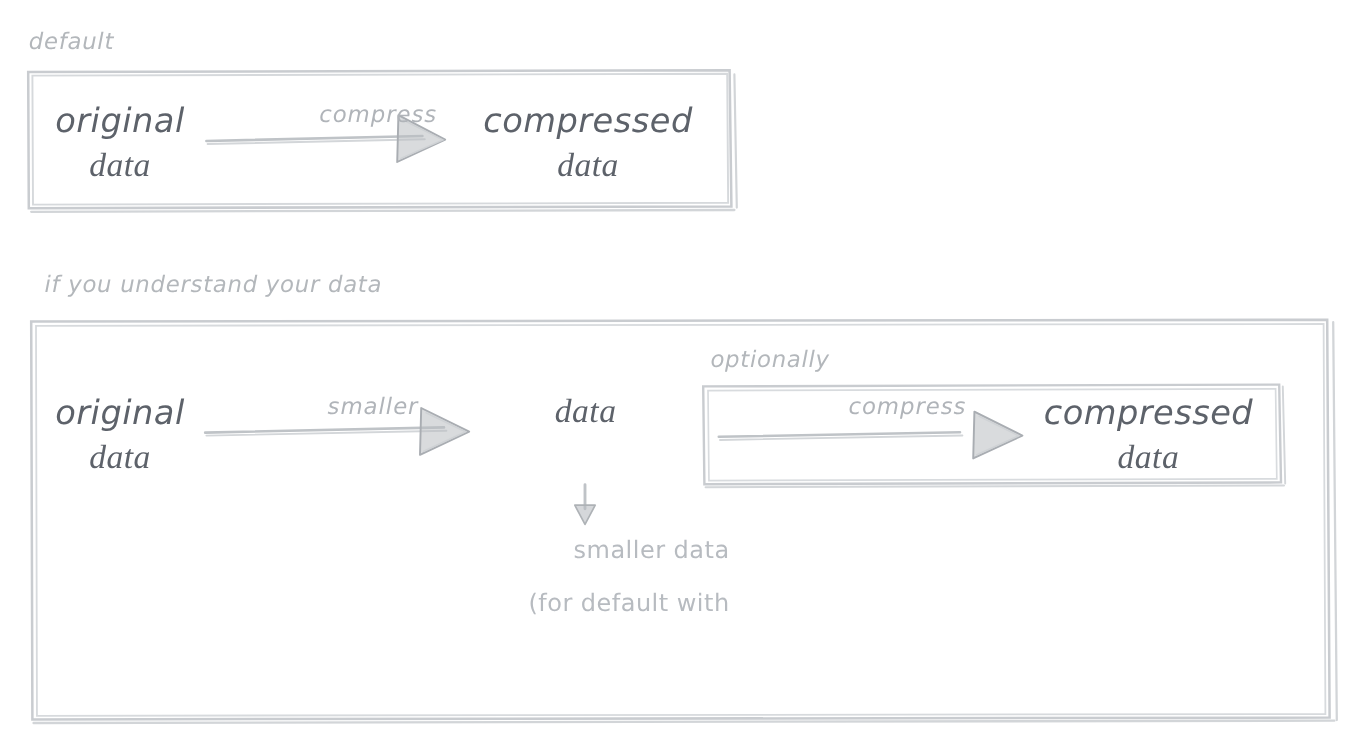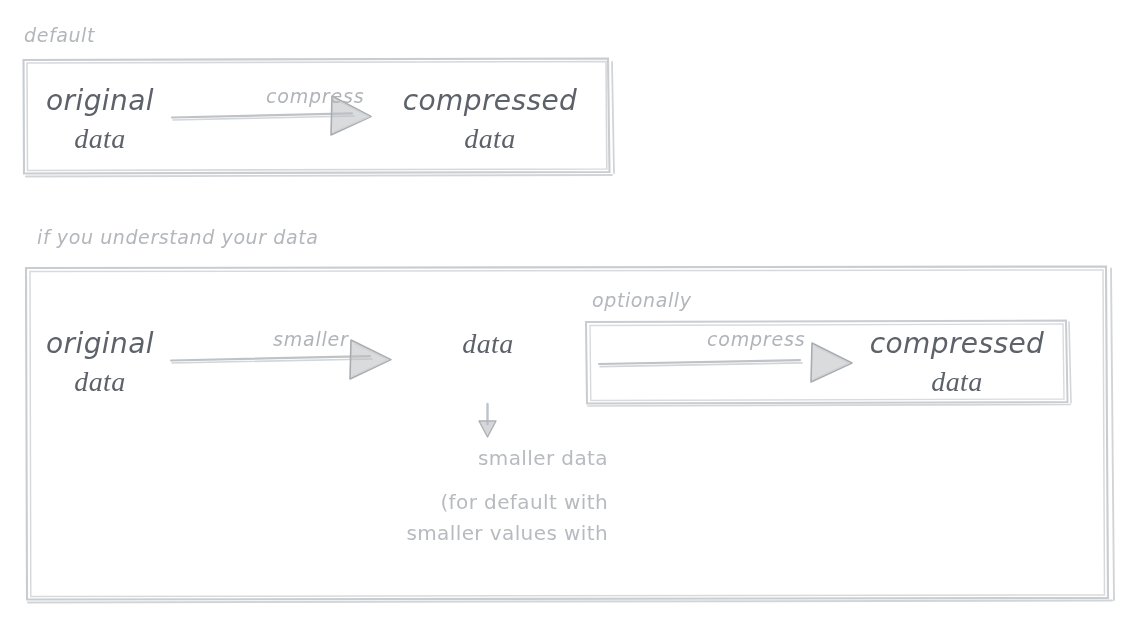--- a/index.html
+++ b/index.html
@@ -160,16 +160,15 @@
   <div class="arrow-lbl" style="left:228px; top:328px;">smaller</div>
 
   <div class="arrow-lbl" style="left:662px; top:328px;">compress</div>
 
   <div class="lbl" style="left:592px; top:289px;">optionally</div>
 
   <div class="note" style="left:368px; top:443px; width:240px;">
     <span class="nl">smaller data</span>
     <span class="nl" style="display:block; height:14px;"></span>
     <span class="nl">(for default with</span>
-    <span class="nl">smaller values with</span>
   </div>
 
 </div>
 
 </body></html>

